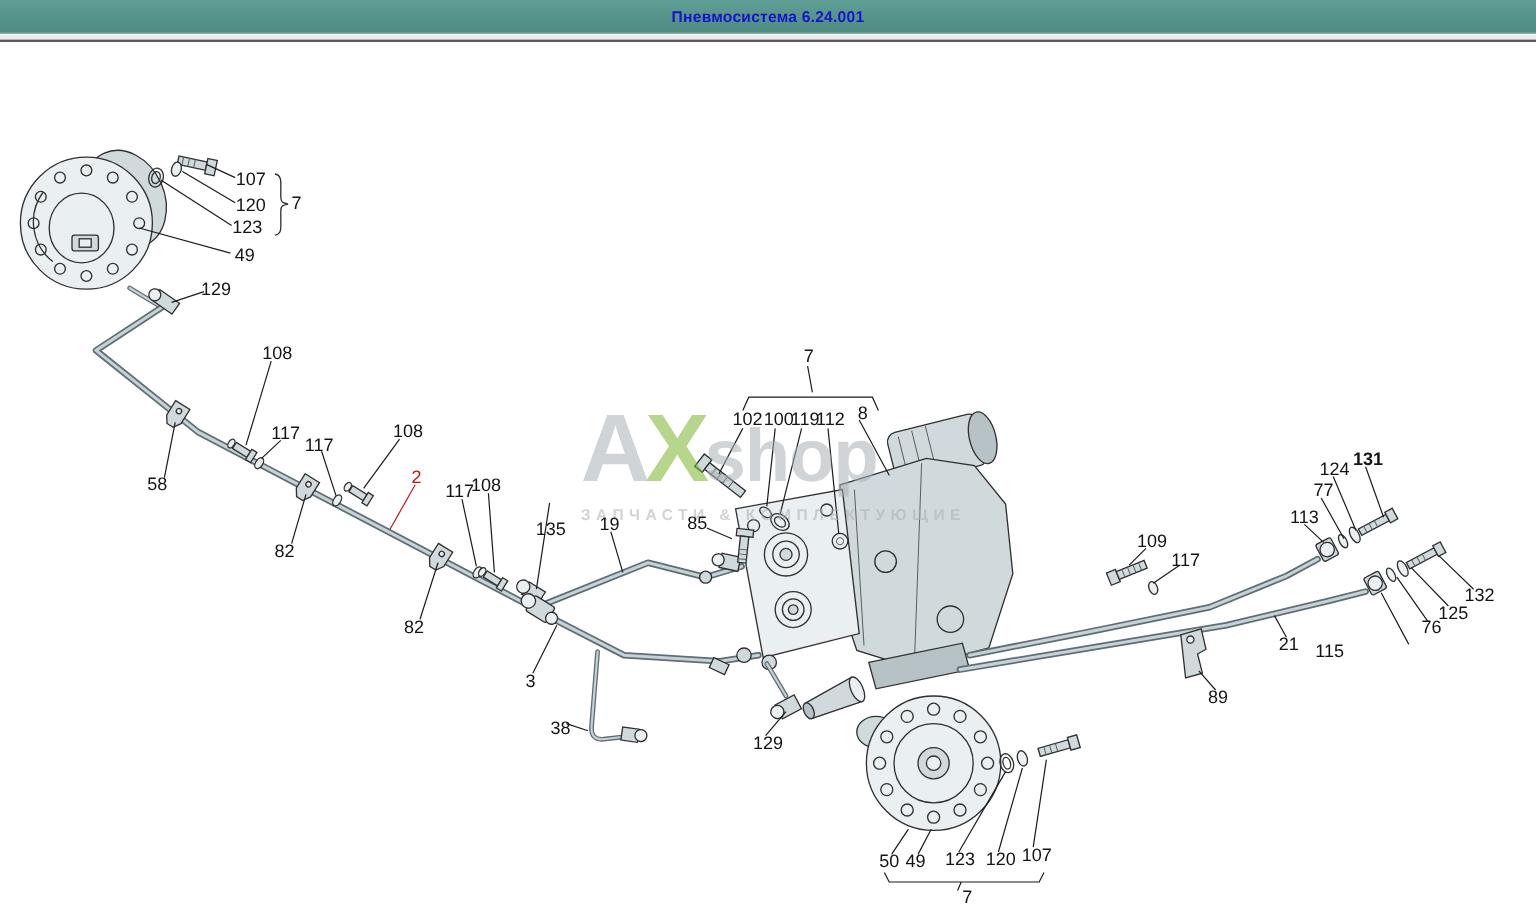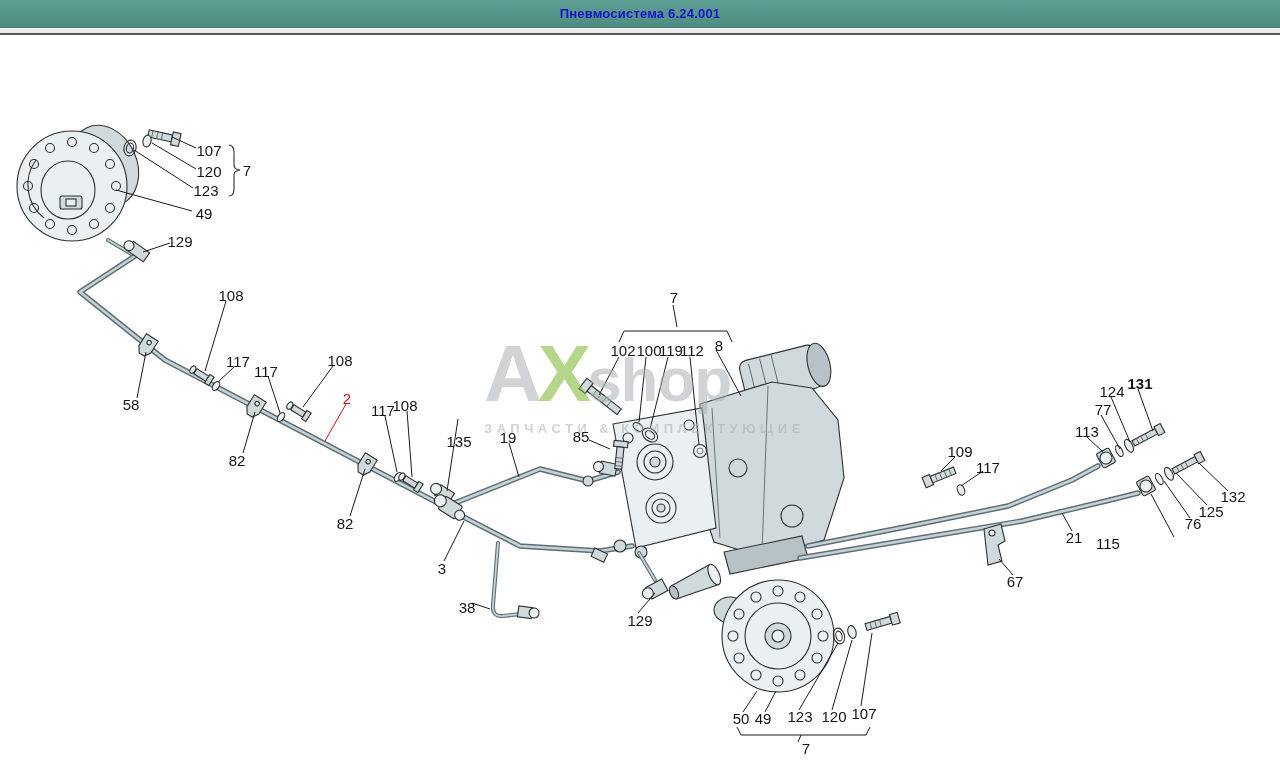--- a/index.html
+++ b/index.html
@@ -356,21 +356,21 @@
       <div class="part-label" style="left: 988px; top: 467px;">117</div>
       <div class="part-label" style="left: 1112px; top: 391px;">124</div>
       <div class="part-label" style="left: 1140px; top: 383px; font-weight: bold;">131</div>
       <div class="part-label" style="left: 1103px; top: 409px;">77</div>
       <div class="part-label" style="left: 1087px; top: 431px;">113</div>
       <div class="part-label" style="left: 1233px; top: 496px;">132</div>
       <div class="part-label" style="left: 1211px; top: 511px;">125</div>
       <div class="part-label" style="left: 1193px; top: 523px;">76</div>
       <div class="part-label" style="left: 1108px; top: 543px;">115</div>
       <div class="part-label" style="left: 1074px; top: 537px;">21</div>
-      <div class="part-label" style="left: 1015px; top: 581px;">67</div>
+      <div class="part-label" style="left: 1015px; top: 581px;">89</div>
       <div class="part-label" style="left: 741px; top: 718px;">50</div>
       <div class="part-label" style="left: 763px; top: 718px;">49</div>
       <div class="part-label" style="left: 800px; top: 716px;">123</div>
       <div class="part-label" style="left: 834px; top: 716px;">120</div>
       <div class="part-label" style="left: 864px; top: 713px;">107</div>
       <div class="part-label" style="left: 806px; top: 748px;">7</div>
     </div>
 
 </div>
 

